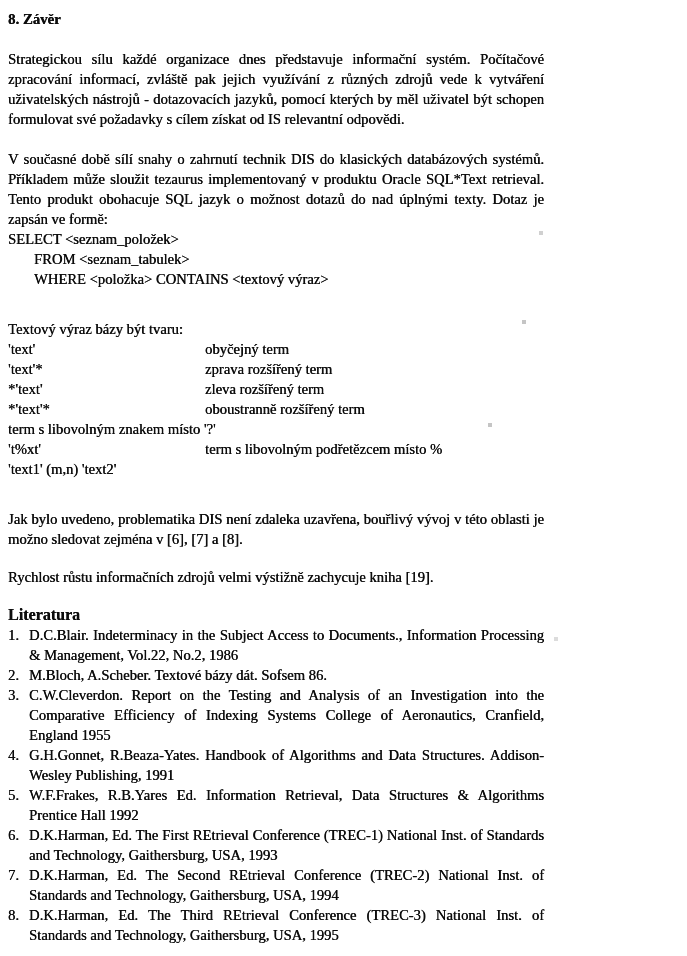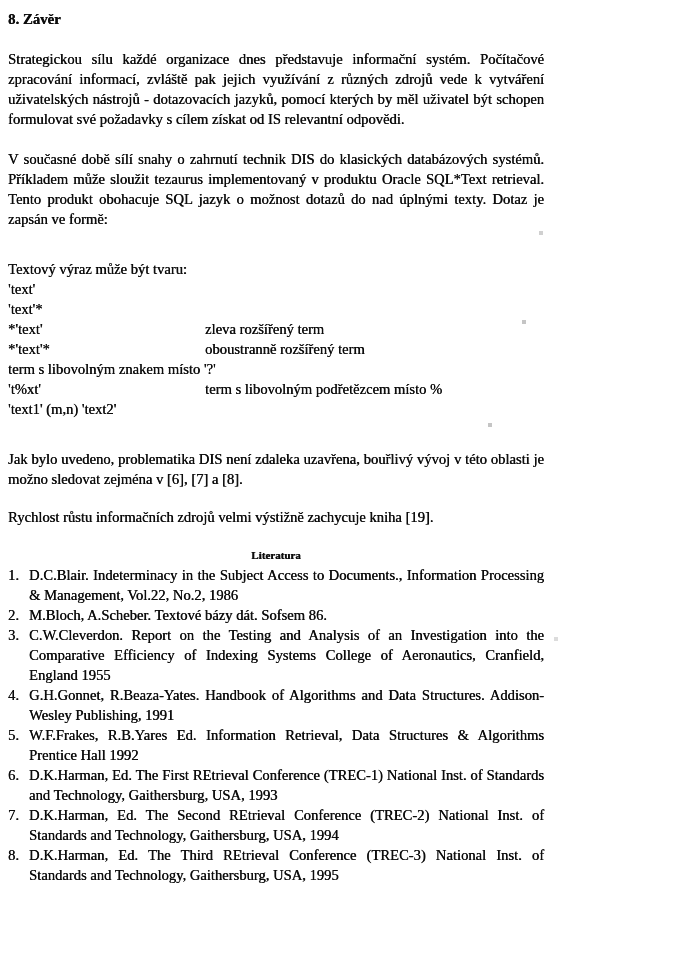--- a/index.html
+++ b/index.html
@@ -32,23 +32,22 @@
   .code-line.indent { padding-left: 26px; }
   .syntax-section { margin-top: 30px; }
   .syntax-intro { margin: 0; }
   .syntax-row { display: flex; }
   .syntax-pattern { flex: 0 0 197px; }
   .syntax-meaning { flex: 1; }
   .para-open { margin-top: 30px; margin-bottom: 18px; }
   .para-growth { margin-bottom: 18px; }
   .lit-heading {
     font-weight: bold;
-    font-size: 11px;
+    font-size: 16px;
     margin: 0;
-    text-align: center;
   }
   .ref-item { display: flex; }
   .ref-num { flex: 0 0 21px; }
   .ref-text { flex: 1; text-align: justify; }
   
   .scan-noise {
     position: absolute;
     top: 0; left: 0;
     width: 2px; height: 2px;
     background: transparent;
@@ -72,28 +71,35 @@
 
 <div class="page">
   <div class="scan-noise"></div>
 
   <div class="heading">8. Závěr</div>
 
   <p class="para">Strategickou  sílu  každé  organizace  dnes  představuje informační  systém.  Počítačové zpracování informací, zvláště  pak  jejich  využívání  z  různých  zdrojů  vede k vytváření uživatelských nástrojů  - dotazovacích  jazyků, pomocí kterých  by měl uživatel  být schopen formulovat  své požadavky s cílem získat od IS relevantní odpovědi.</p>
 
   <p class="para tight">V současné době sílí snahy o zahrnutí  technik DIS do klasických databázových systémů. Příkladem může sloužit tezaurus implementovaný   v produktu Oracle SQL*Text  retrieval. Tento  produkt  obohacuje  SQL  jazyk o možnost dotazů do nad úplnými texty. Dotaz je zapsán ve formě:</p>
 
+  <div class="code-block">
+    <div class="code-line">SELECT &lt;seznam_položek&gt;</div>
+    <div class="code-line indent">FROM &lt;seznam_tabulek&gt;</div>
+    <div class="code-line indent">WHERE &lt;položka&gt; CONTAINS &lt;textový výraz&gt;</div>
+  </div>
 
   <div class="syntax-section">
-    <p class="syntax-intro">Textový výraz může být tvaru:</p>
+    <p class="syntax-intro">Textový výraz bázy být tvaru:</p>
     <div class="syntax-row">
       <span class="syntax-pattern">'text'</span>
+      <span class="syntax-meaning">obyčejný term</span>
     </div>
     <div class="syntax-row">
       <span class="syntax-pattern">'text'*</span>
+      <span class="syntax-meaning">zprava rozšířený term</span>
     </div>
     <div class="syntax-row">
       <span class="syntax-pattern">*'text'</span>
       <span class="syntax-meaning">zleva rozšířený term</span>
     </div>
     <div class="syntax-row">
       <span class="syntax-pattern">*'text'*</span>
       <span class="syntax-meaning">oboustranně rozšířený term</span>
     </div>
     <div class="syntax-row">

